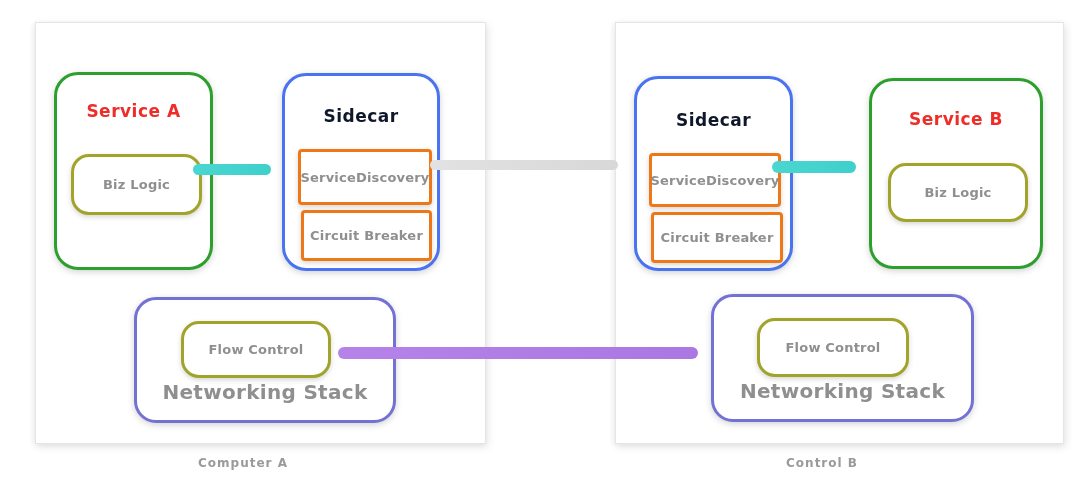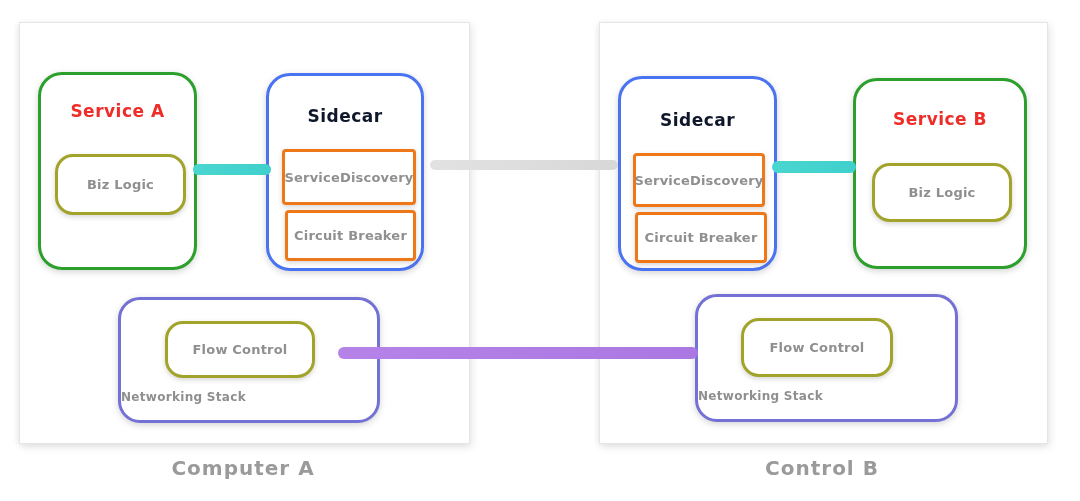--- a/index.html
+++ b/index.html
@@ -4,20 +4,21 @@
 <style>
   html,body{margin:0;padding:0;background:#ffffff;}
   .canvas{
     position:relative;width:1080px;height:501px;background:#ffffff;
     font-family:"DejaVu Sans", sans-serif;overflow:hidden;
   }
   .computer{
     position:absolute;top:22px;height:420px;background:#ffffff;
     border:1px solid #e5e5e5;
     box-shadow:2px 3px 8px rgba(0,0,0,0.10), -2px 1px 6px rgba(0,0,0,0.05);
+    margin-left:16px;
   }
   #computer-a{left:19px;width:449px;}
   #computer-b{left:599px;width:447px;}
 
   .hbox{position:absolute;background:#ffffff;}
   .service{border:3px solid #2d9f2d;border-radius:24px;box-shadow:0 2px 6px rgba(110,110,110,0.30);}
   .sidecar{border:3px solid #4a73f2;border-radius:24px;box-shadow:0 2px 6px rgba(110,110,110,0.30);}
   .network{border:3px solid #7471d4;border-radius:22px;box-shadow:0 2px 6px rgba(110,110,110,0.30);padding-left:36px;}
 
   .box-title{
@@ -30,22 +31,22 @@
   .pill{
     position:absolute;background:#ffffff;border-radius:4px;
     display:flex;align-items:center;justify-content:center;
     color:#8f8f8f;font-weight:bold;font-size:13px;letter-spacing:0.2px;
     box-shadow:0 2px 5px rgba(120,120,120,0.30);white-space:nowrap;
   }
   .pill.olive{border:3px solid #a2a32b;}
   .pill.orange{border:3px solid #ee7818;}
 
   .network-title{
-    position:absolute;left:0;bottom:16px;width:100%;text-align:left;
-    color:#8f8f8f;font-weight:bold;font-size:12px;letter-spacing:0.3px;
+    position:absolute;left:0;bottom:16px;width:100%;text-align:center;
+    color:#8f8f8f;font-weight:bold;font-size:20px;letter-spacing:0.3px;
   }
 
   
   #service-a{left:18px;top:49px;width:153px;height:192px;}
   #service-a .box-title{top:26px;}
   #bizlogic-a{left:14px;top:79px;width:125px;height:55px;border-radius:18px;}
   #sidecar-a{left:246px;top:50px;width:152px;height:192px;}
   #sidecar-a .box-title{top:30px;}
   #sd-a{left:13px;top:73px;width:128px;height:50px;}
   #cb-a{left:16px;top:134px;width:125px;height:45px;}
@@ -69,21 +70,21 @@
     background:linear-gradient(90deg,#4ad6d1,#3fd0cb);}
   #link-remote{left:430px;top:160px;width:188px;height:10px;
     background:linear-gradient(90deg,#e2e2e2,#d8d8d8);}
   #link-b-local{left:772px;top:161px;width:84px;height:12px;
     background:linear-gradient(90deg,#4ad6d1,#3fd0cb);}
   #link-network{left:338px;top:347px;width:360px;height:12px;
     background:linear-gradient(90deg,#b583e8,#ab77e2);}
 
   .computer-label{
     position:absolute;top:456px;width:220px;text-align:center;
-    color:#9a9a9a;font-weight:bold;font-size:20px;letter-spacing:1px;
+    color:#9a9a9a;font-weight:bold;font-size:12px;letter-spacing:1px;
   }
   #label-a{left:133px;}
   #label-b{left:712px;}
 </style>
 </head>
 <body>
 
 <div class="canvas">
 
   <div class="computer" id="computer-a">

